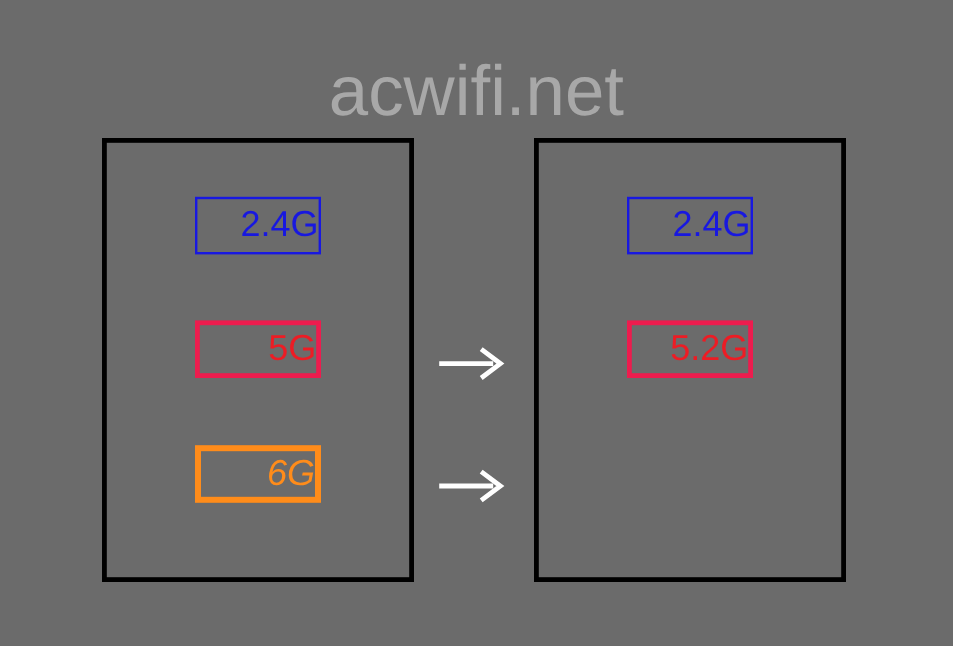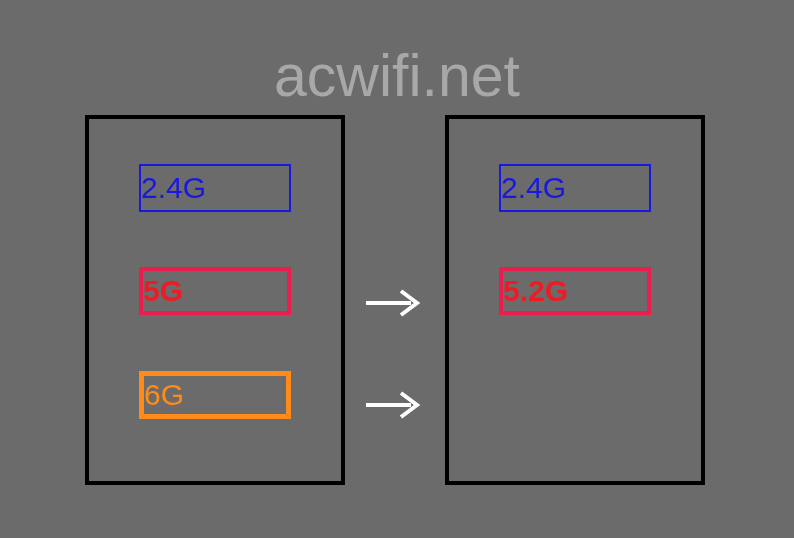--- a/index.html
+++ b/index.html
@@ -36,44 +36,44 @@
       top: 115px;
     }
     .panel-right {
       left: 445px;
       top: 115px;
     }
     .band {
       position: absolute;
       left: 50%;
       transform: translateX(-50%);
-      width: 152px;
+      width: 105px;
       height: 48px;
       display: flex;
       align-items: center;
-      justify-content: flex-start;
+      justify-content: flex-end;
       font-size: 30px;
       font-weight: normal;
       background: transparent;
     }
     .band-1 {
       top: 45px;
       border: 2px solid #1818e0;
       color: #1818e0;
     }
     .band-2 {
       top: 148px;
       border: 4px solid #ed1c4e;
       color: #ed1c24;
-      font-weight: bold;
     }
     .band-3 {
       top: 252px;
       border: 5px solid #ff8c1a;
       color: #ff8c1a;
+      font-style: italic;
     }
     .arrow {
       position: absolute;
       left: 363px;
       width: 65px;
       height: 40px;
     }
     .arrow svg {
       width: 100%;
       height: 100%;

